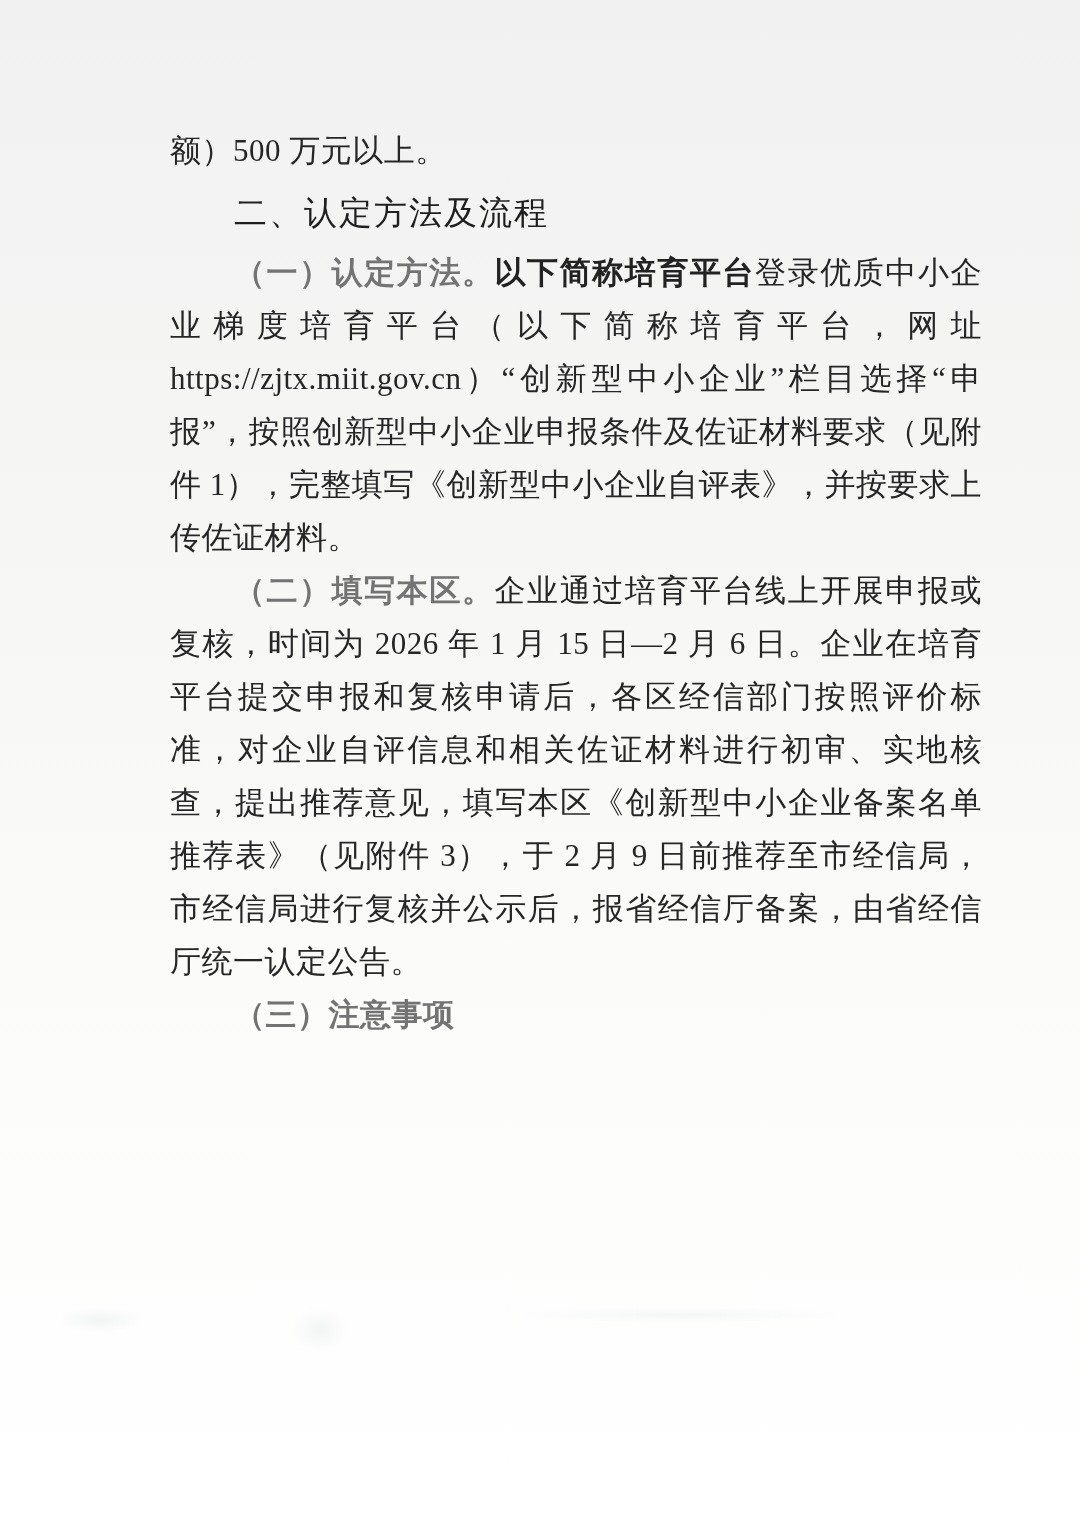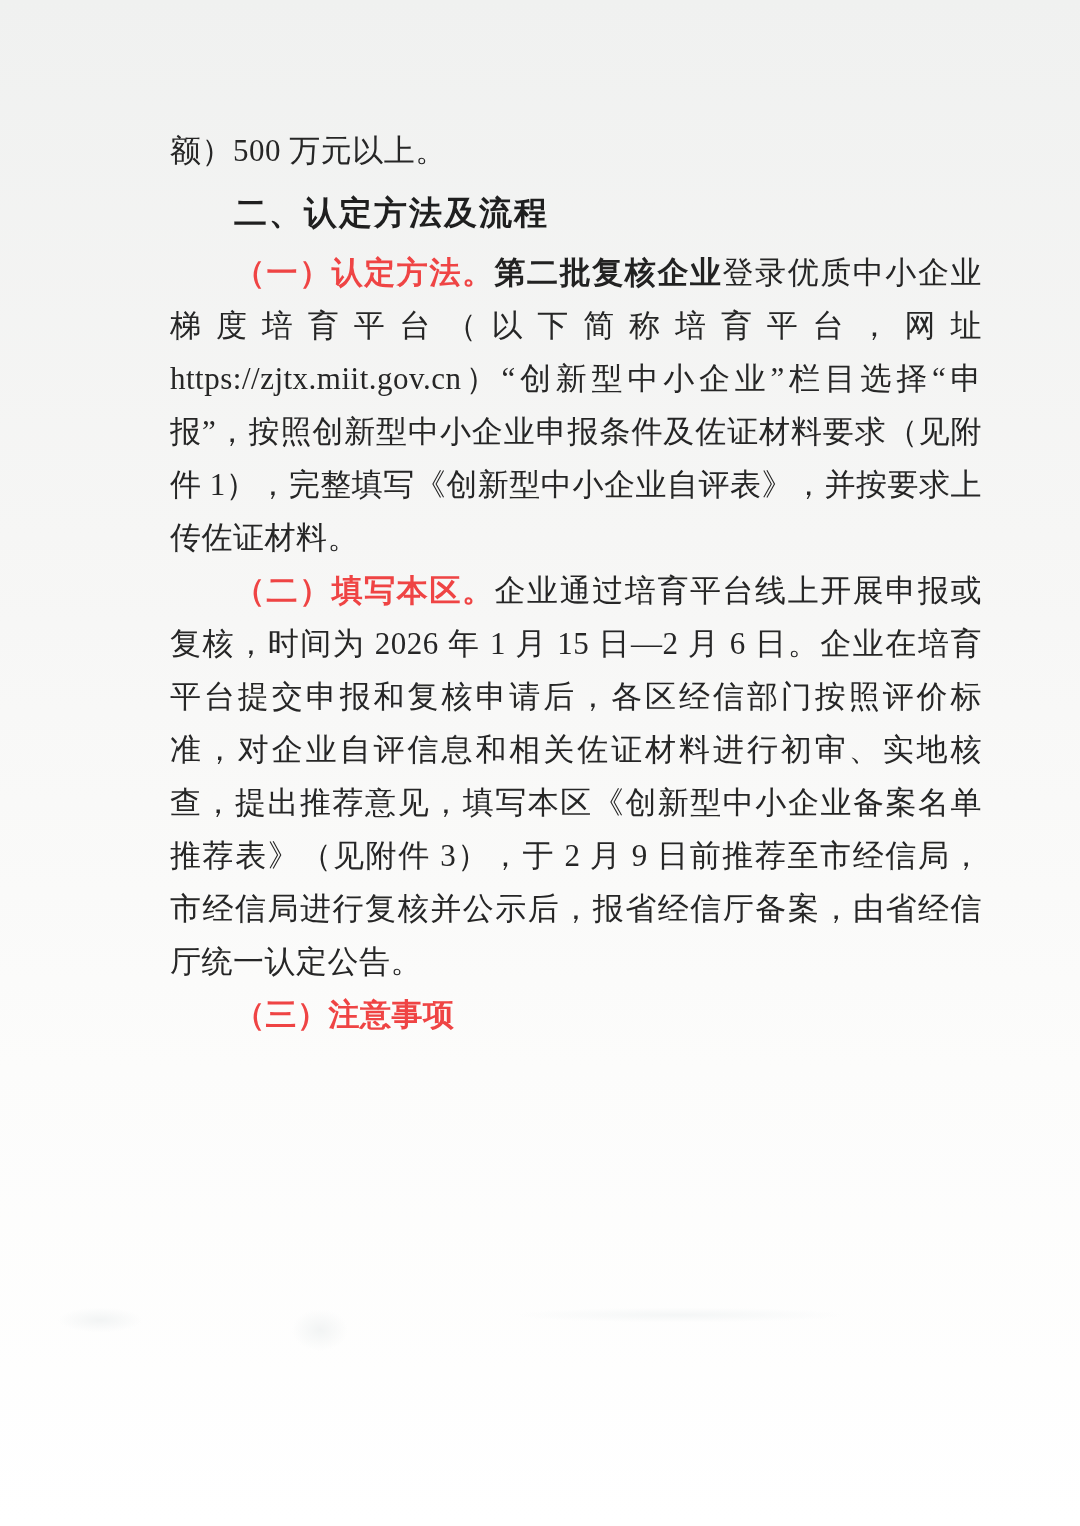--- a/index.html
+++ b/index.html
@@ -32,30 +32,30 @@
     letter-spacing: 0.5px;
     text-align: justify;
     color: #262626;
   }
   p.indent {
     text-indent: 64px;
   }
   h2.heading {
     margin: 9px 0 7px 0;
     font-family: "DejaVu Sans", "Liberation Sans", sans-serif;
-    font-weight: 700;
+    font-weight: 400;
     font-size: 33px;
     line-height: 53px;
     letter-spacing: 2px;
     text-indent: 64px;
     color: #1f1f1f;
   }
   .lead {
     font-weight: 700;
-    color: #ef4444;
+    color: #737373;
   }
   .emph {
     font-weight: 700;
     color: #222222;
   }
   .plain {
     font-weight: 400;
   }
   
   .smudge-band {
@@ -75,21 +75,21 @@
 </head>
 <body>
 
 <div class="sheet">
   <div class="textcol">
 
     <p class="bodyline">额）500 万元以上。</p>
 
     <h2 class="heading">二、认定方法及流程</h2>
 
-    <p class="bodyline indent"><span class="lead">（一）认定方法。</span><span class="emph">第二批复核企业</span><span class="plain">登录优质中小企业梯度培育平台（以下简称培育平台，网址 https://zjtx.miit.gov.cn）“创新型中小企业”栏目选择“申报”，按照创新型中小企业申报条件及佐证材料要求（见附件 1），完整填写《创新型中小企业自评表》，并按要求上传佐证材料。</span></p>
+    <p class="bodyline indent"><span class="lead">（一）认定方法。</span><span class="emph">以下简称培育平台</span><span class="plain">登录优质中小企业梯度培育平台（以下简称培育平台，网址 https://zjtx.miit.gov.cn）“创新型中小企业”栏目选择“申报”，按照创新型中小企业申报条件及佐证材料要求（见附件 1），完整填写《创新型中小企业自评表》，并按要求上传佐证材料。</span></p>
 
 
     <p class="bodyline indent"><span class="lead">（二）填写本区。</span><span class="plain">企业通过培育平台线上开展申报或复核，时间为 2026 年 1 月 15 日—2 月 6 日。企业在培育平台提交申报和复核申请后，各区经信部门按照评价标准，对企业自评信息和相关佐证材料进行初审、实地核查，提出推荐意见，填写本区《创新型中小企业备案名单推荐表》（见附件 3），于 2 月 9 日前推荐至市经信局，市经信局进行复核并公示后，报省经信厅备案，由省经信厅统一认定公告。</span></p>
 
     <p class="bodyline indent"><span class="lead">（三）注意事项</span></p>
 
   </div>
 
   <div class="smudge-band"></div>
 </div>

